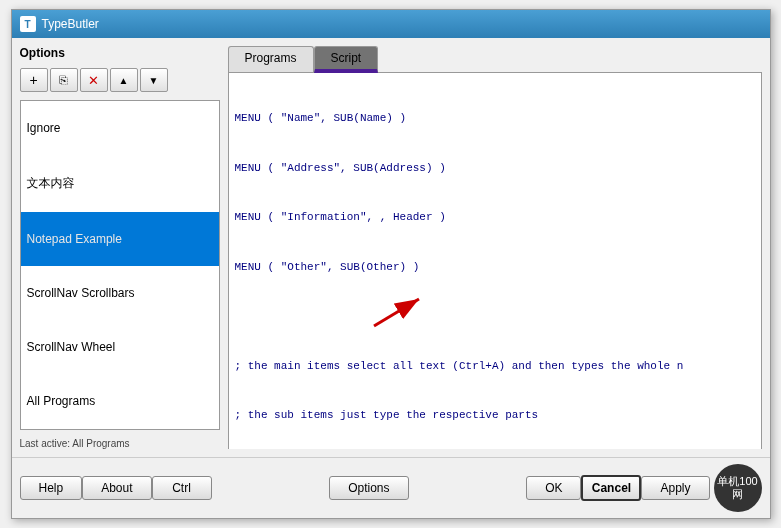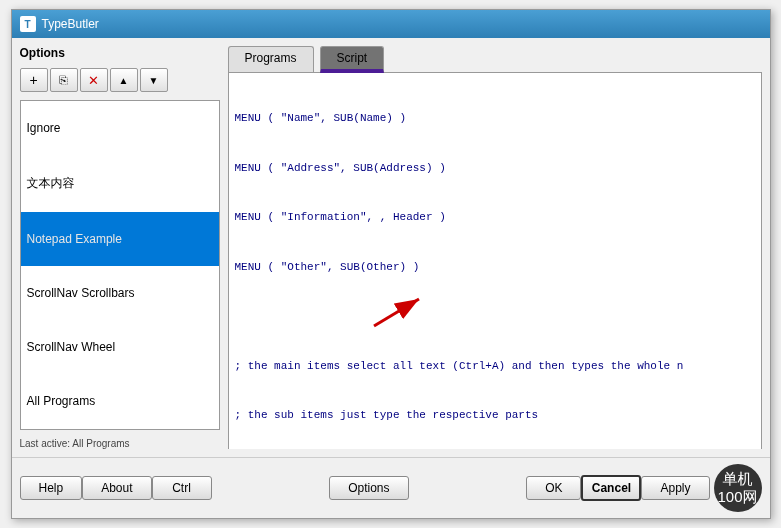--- a/index.html
+++ b/index.html
@@ -119,21 +119,21 @@
       border-bottom: 1px solid #999;
       flex-shrink: 0;
     }
     .tab {
       padding: 4px 16px;
       cursor: pointer;
       border: 1px solid #999;
       border-bottom: none;
       background: #e0e0e0;
       font-size: 12px;
-      margin-right: 6px;
+      margin-right: 0;
       border-radius: 3px 3px 0 0;
     }
     .tab.active {
       background: #737373;
       border-bottom: 4px solid #4c1d95;
       margin-bottom: -1px;
       z-index: 1;
     }
     .script-area {
       flex: 1;
@@ -286,17 +286,17 @@
     <button class="bottom-btn">Help</button>
     <button class="bottom-btn">About</button>
     <button class="bottom-btn">Ctrl</button>
     <div class="spacer"></div>
     <button class="bottom-btn">Options</button>
     <div class="spacer"></div>
     <button class="bottom-btn primary">OK</button>
     <button class="cancel-btn">Cancel</button>
     <button class="bottom-btn primary">Apply</button>
 
-    <div style="width:48px;height:48px;border-radius:50%;background:#333;color:#fff;font-size:15px;display:flex;align-items:center;justify-content:center;text-align:center;line-height:1.2;margin-left:4px;">
+    <div style="width:48px;height:48px;border-radius:50%;background:#333;color:#fff;font-size:11px;display:flex;align-items:center;justify-content:center;text-align:center;line-height:1.2;margin-left:4px;">
       <span>单机100网</span>
     </div>
   </div>
 </div>
 
 </body></html>

